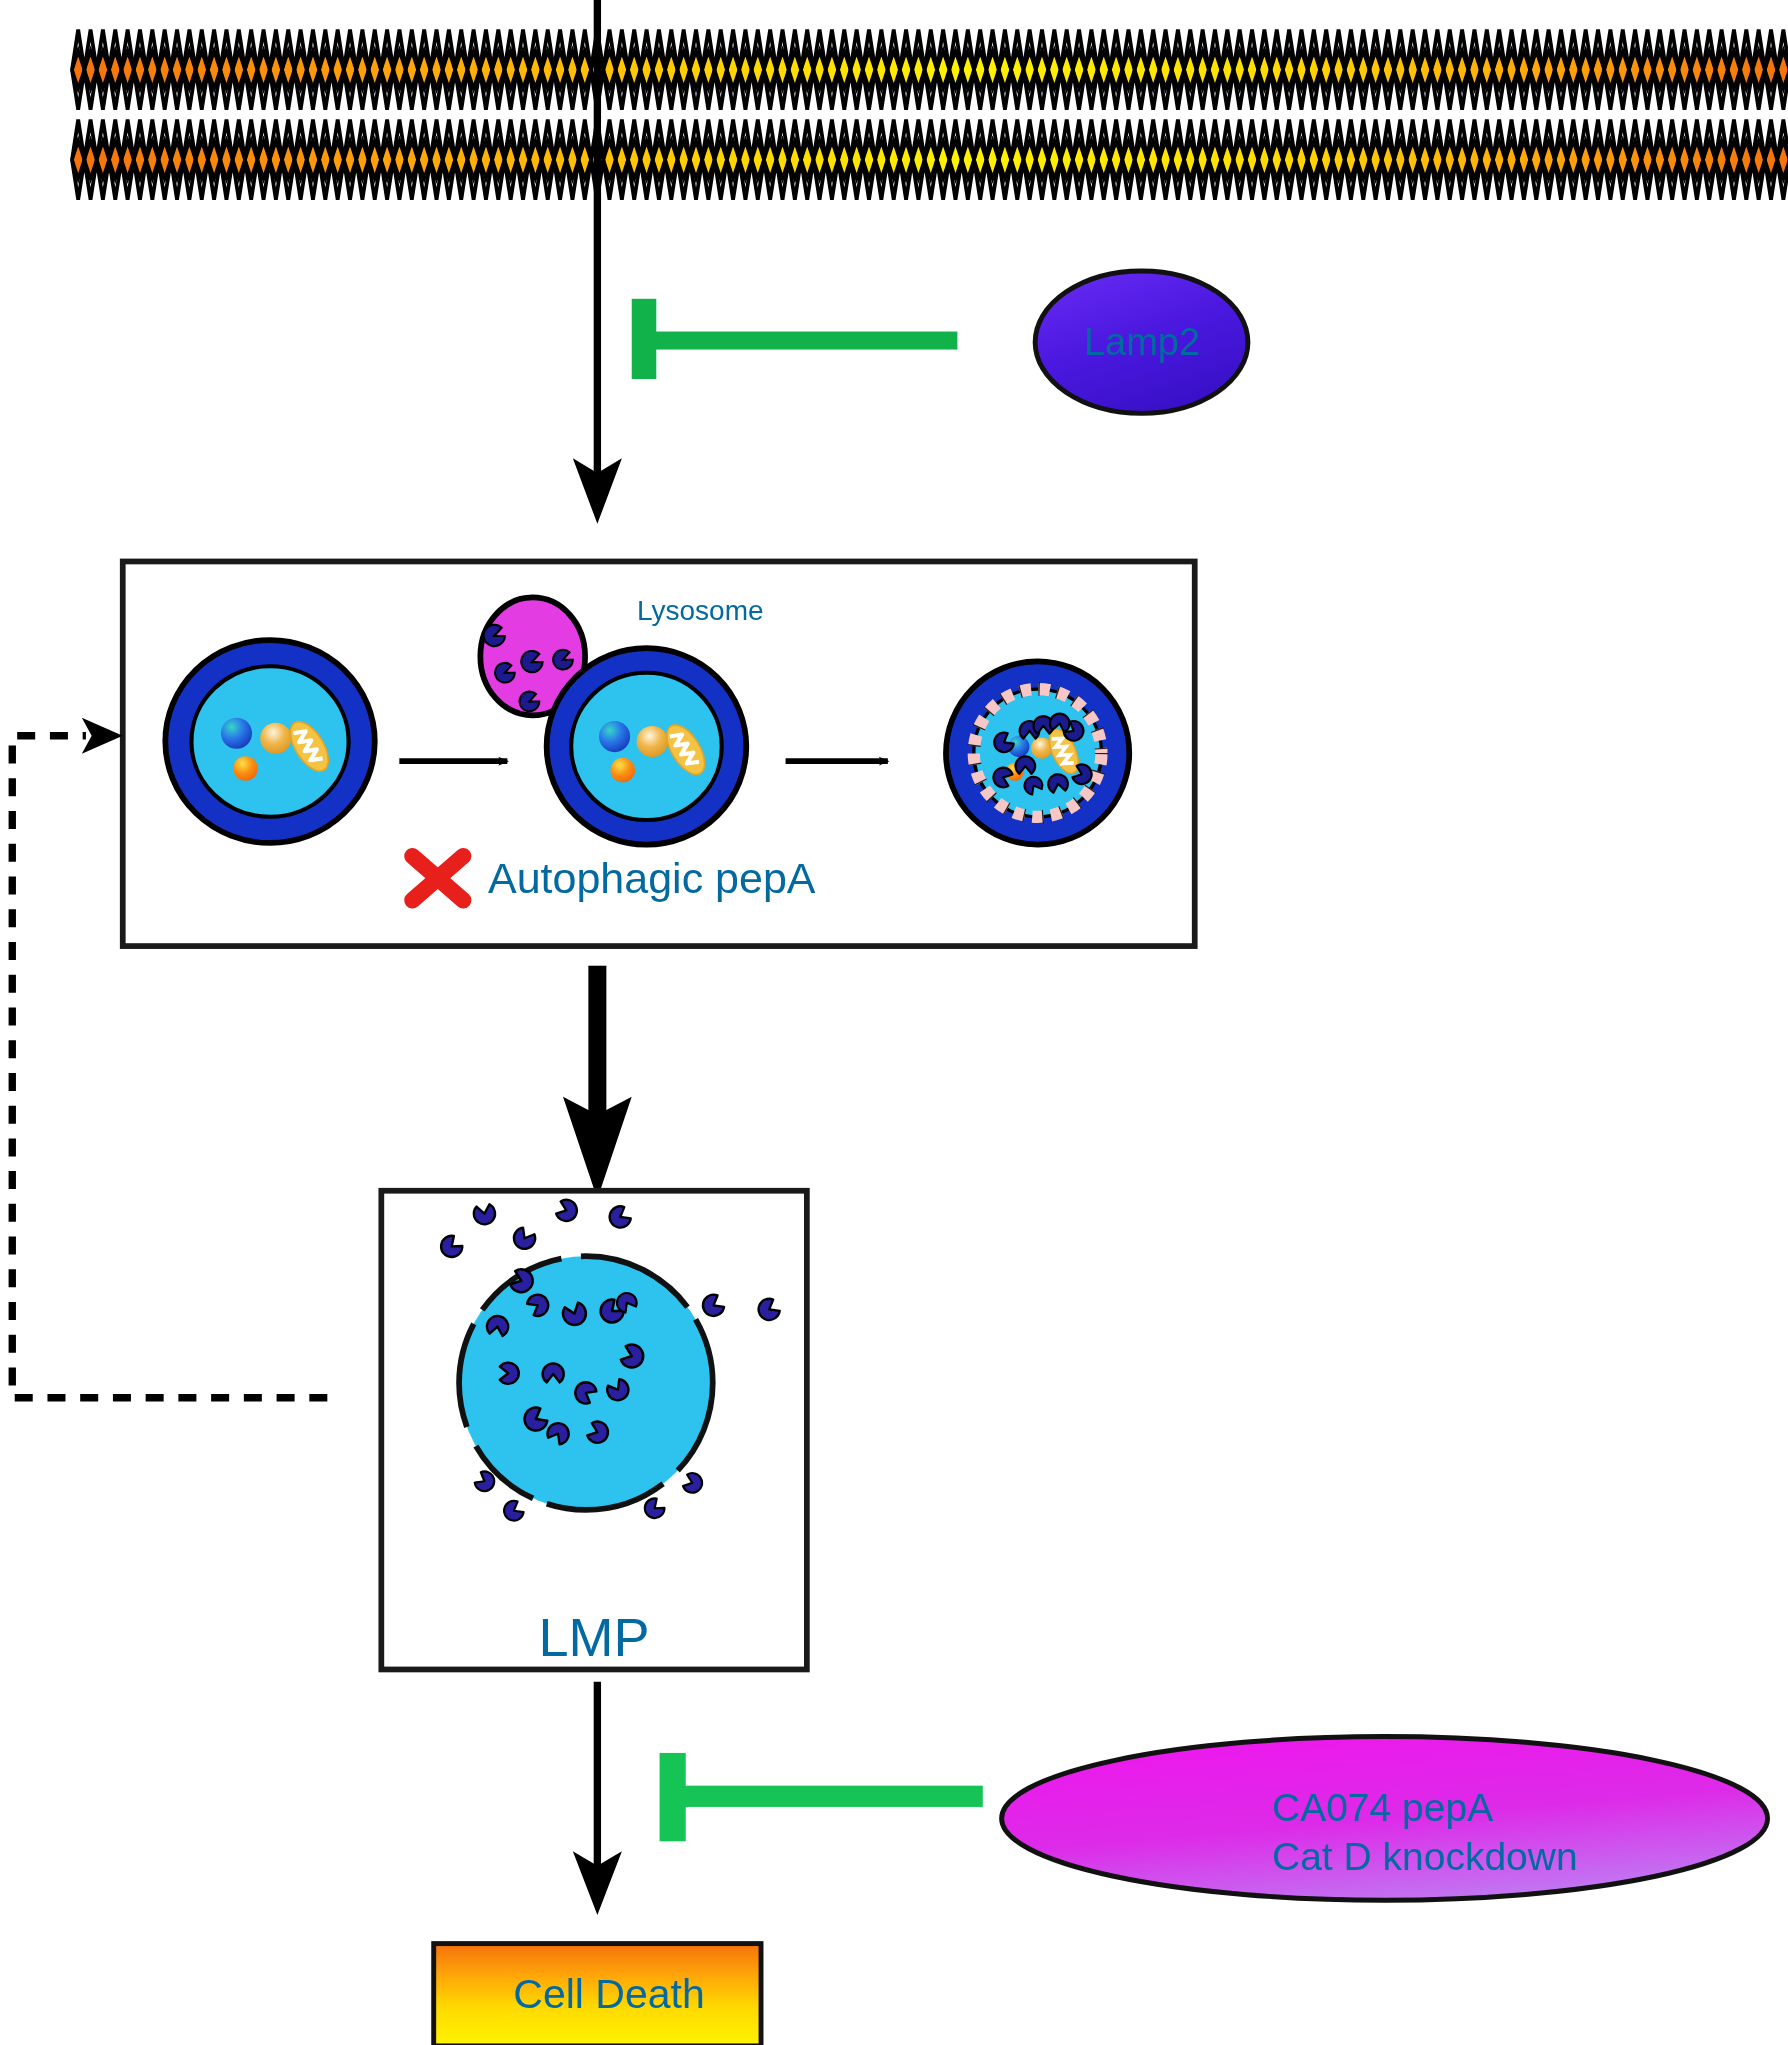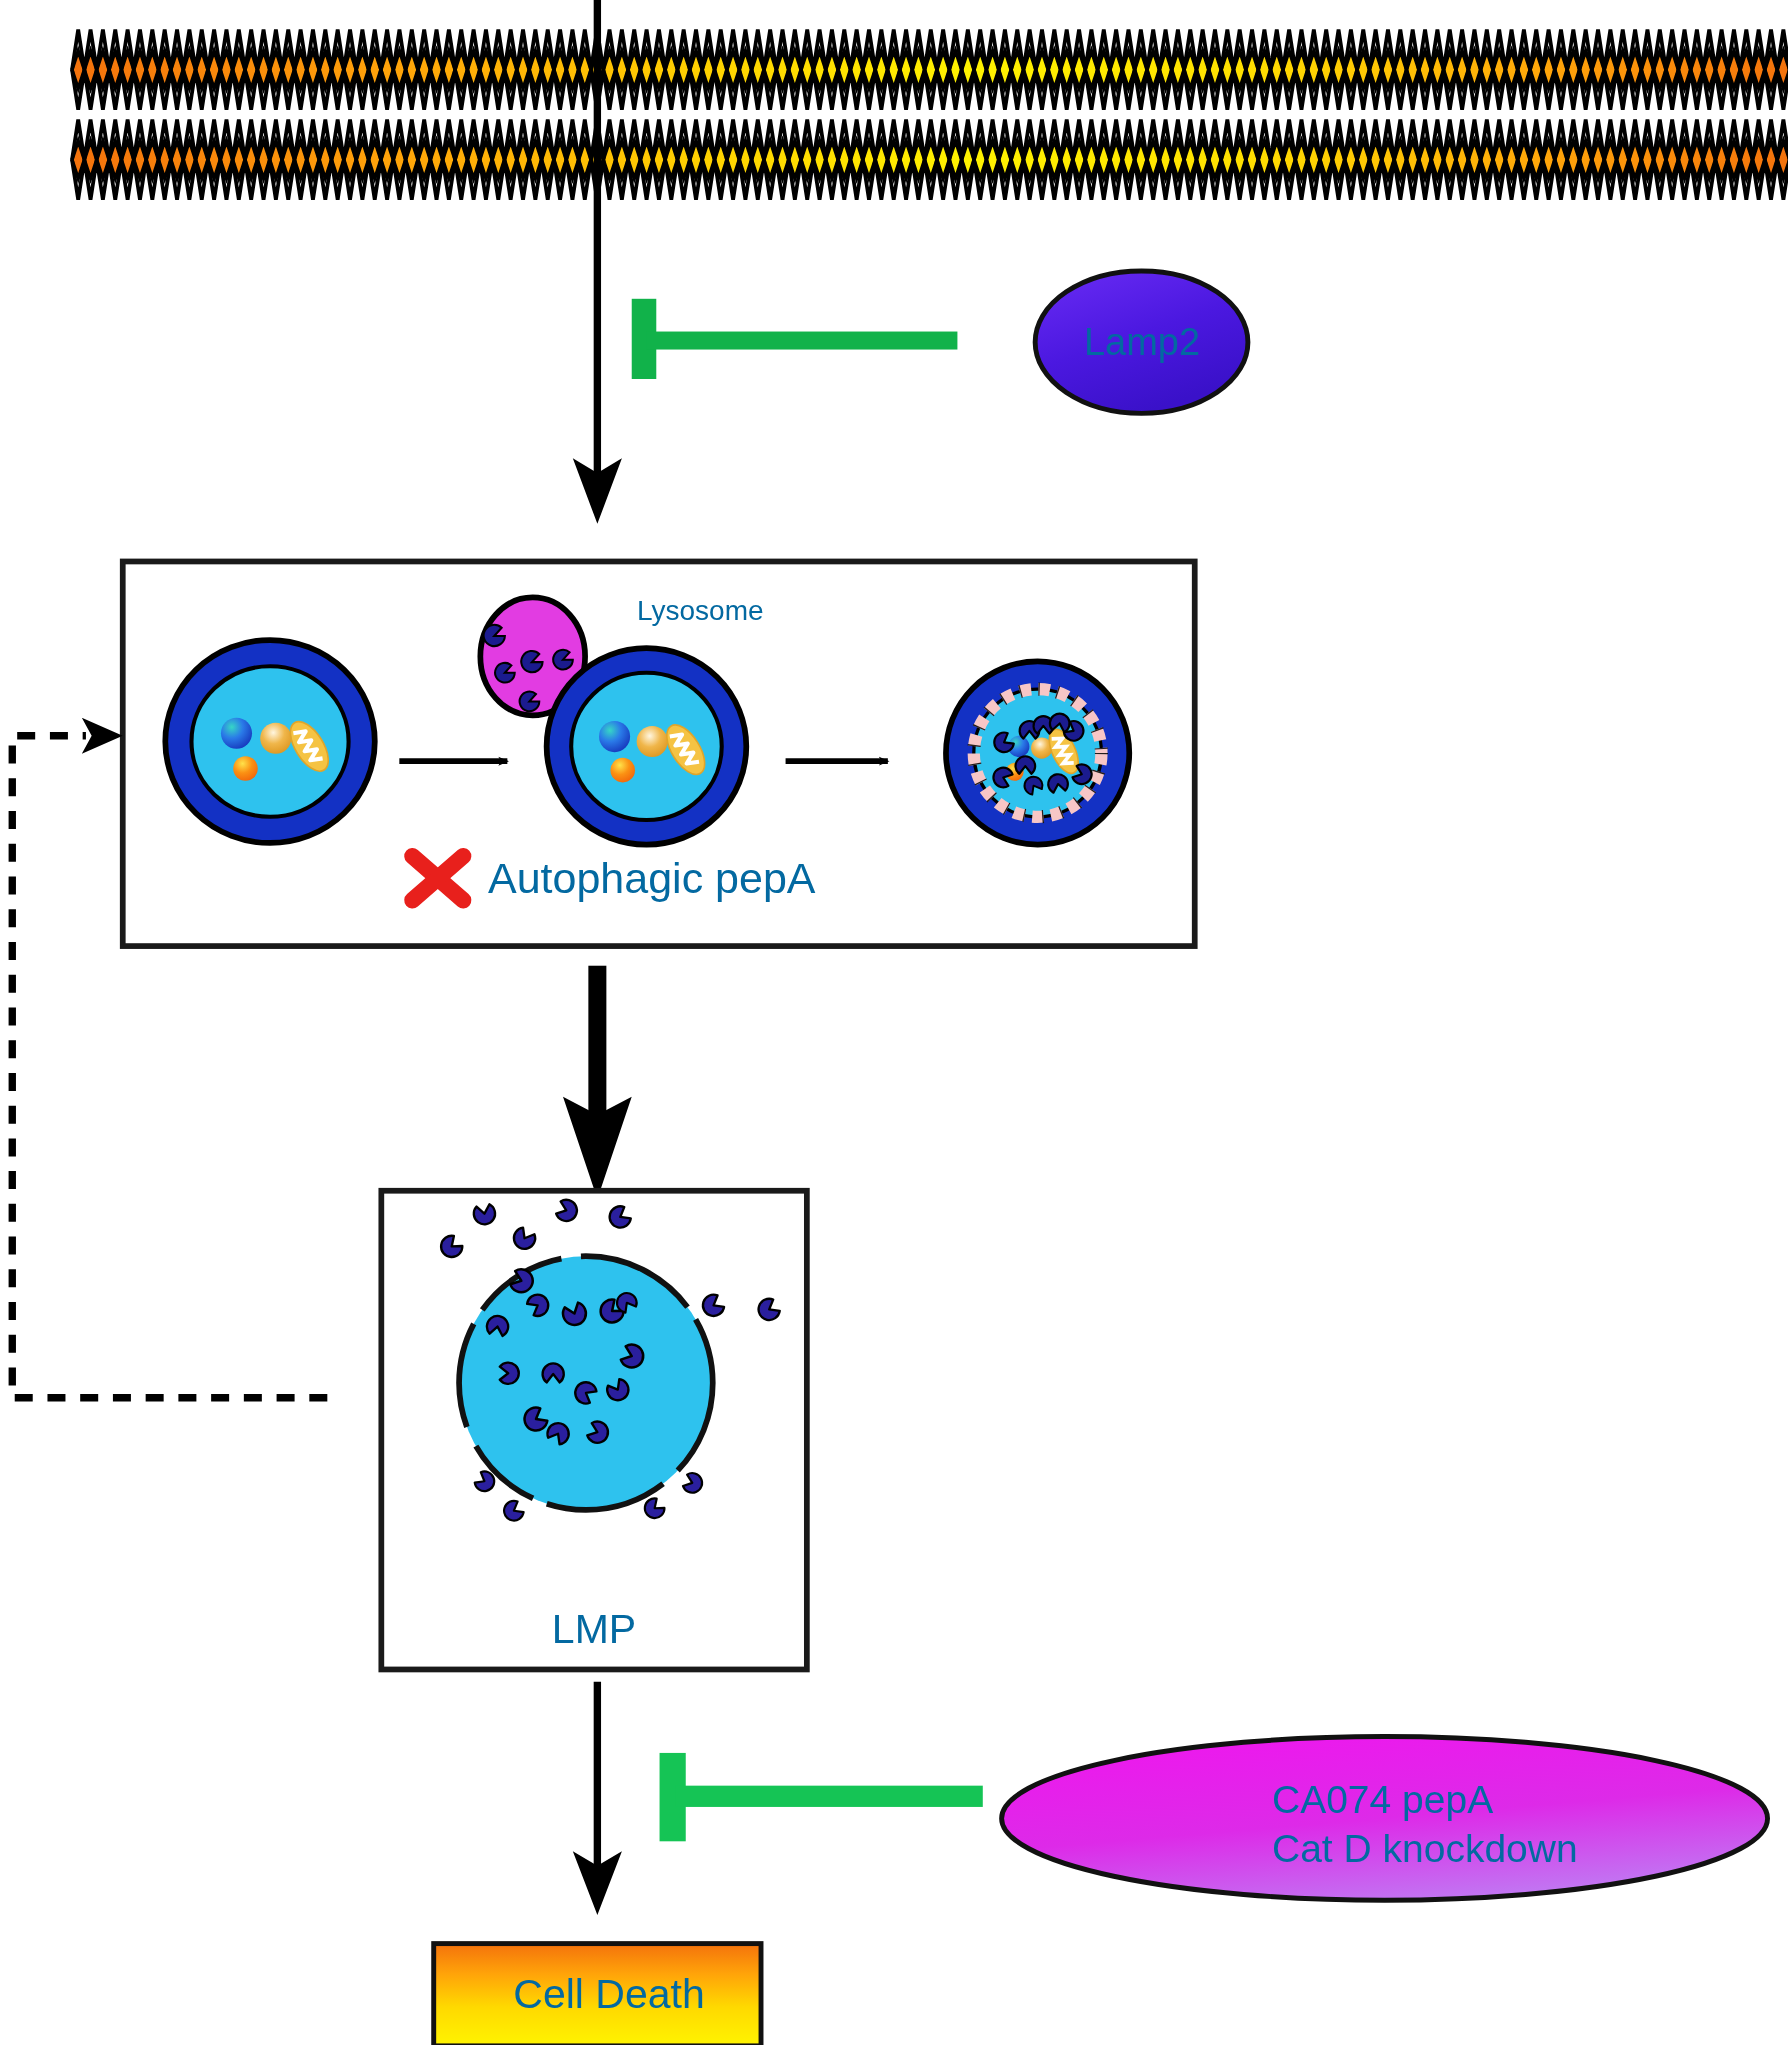--- a/index.html
+++ b/index.html
@@ -4,23 +4,23 @@
 <style>
   html,body{margin:0;padding:0;background:#fff;}
   body{width:1788px;height:2046px;position:relative;overflow:hidden;
        font-family:"Liberation Sans", sans-serif;}
   .stage{position:absolute;inset:0;width:1788px;height:2046px;}
   svg.layer{position:absolute;left:0;top:0;width:1788px;height:2046px;}
   .lbl{position:absolute;color:#0369a1;white-space:nowrap;}
   #lamp2-text{font-size:38px;}
   #lysosome-text{font-size:28px;}
   #flux-text{font-size:43px;}
-  #lmp-text{font-size:41px;}
+  #lmp-text{font-size:54px;}
   #celldeath-text{font-size:41px;}
-  .inhib-text{font-size:39px;line-height:1.25;text-align:center;}
+  .inhib-text{font-size:39px;line-height:1.25;text-align:center;margin-top:8px;}
 </style>
 </head>
 <body>
 
 <div class="stage">
 
 <svg class="layer" viewBox="0 0 2185 2500">
   <defs>
 
     <linearGradient id="memGrad" x1="0" y1="0" x2="1" y2="0">

